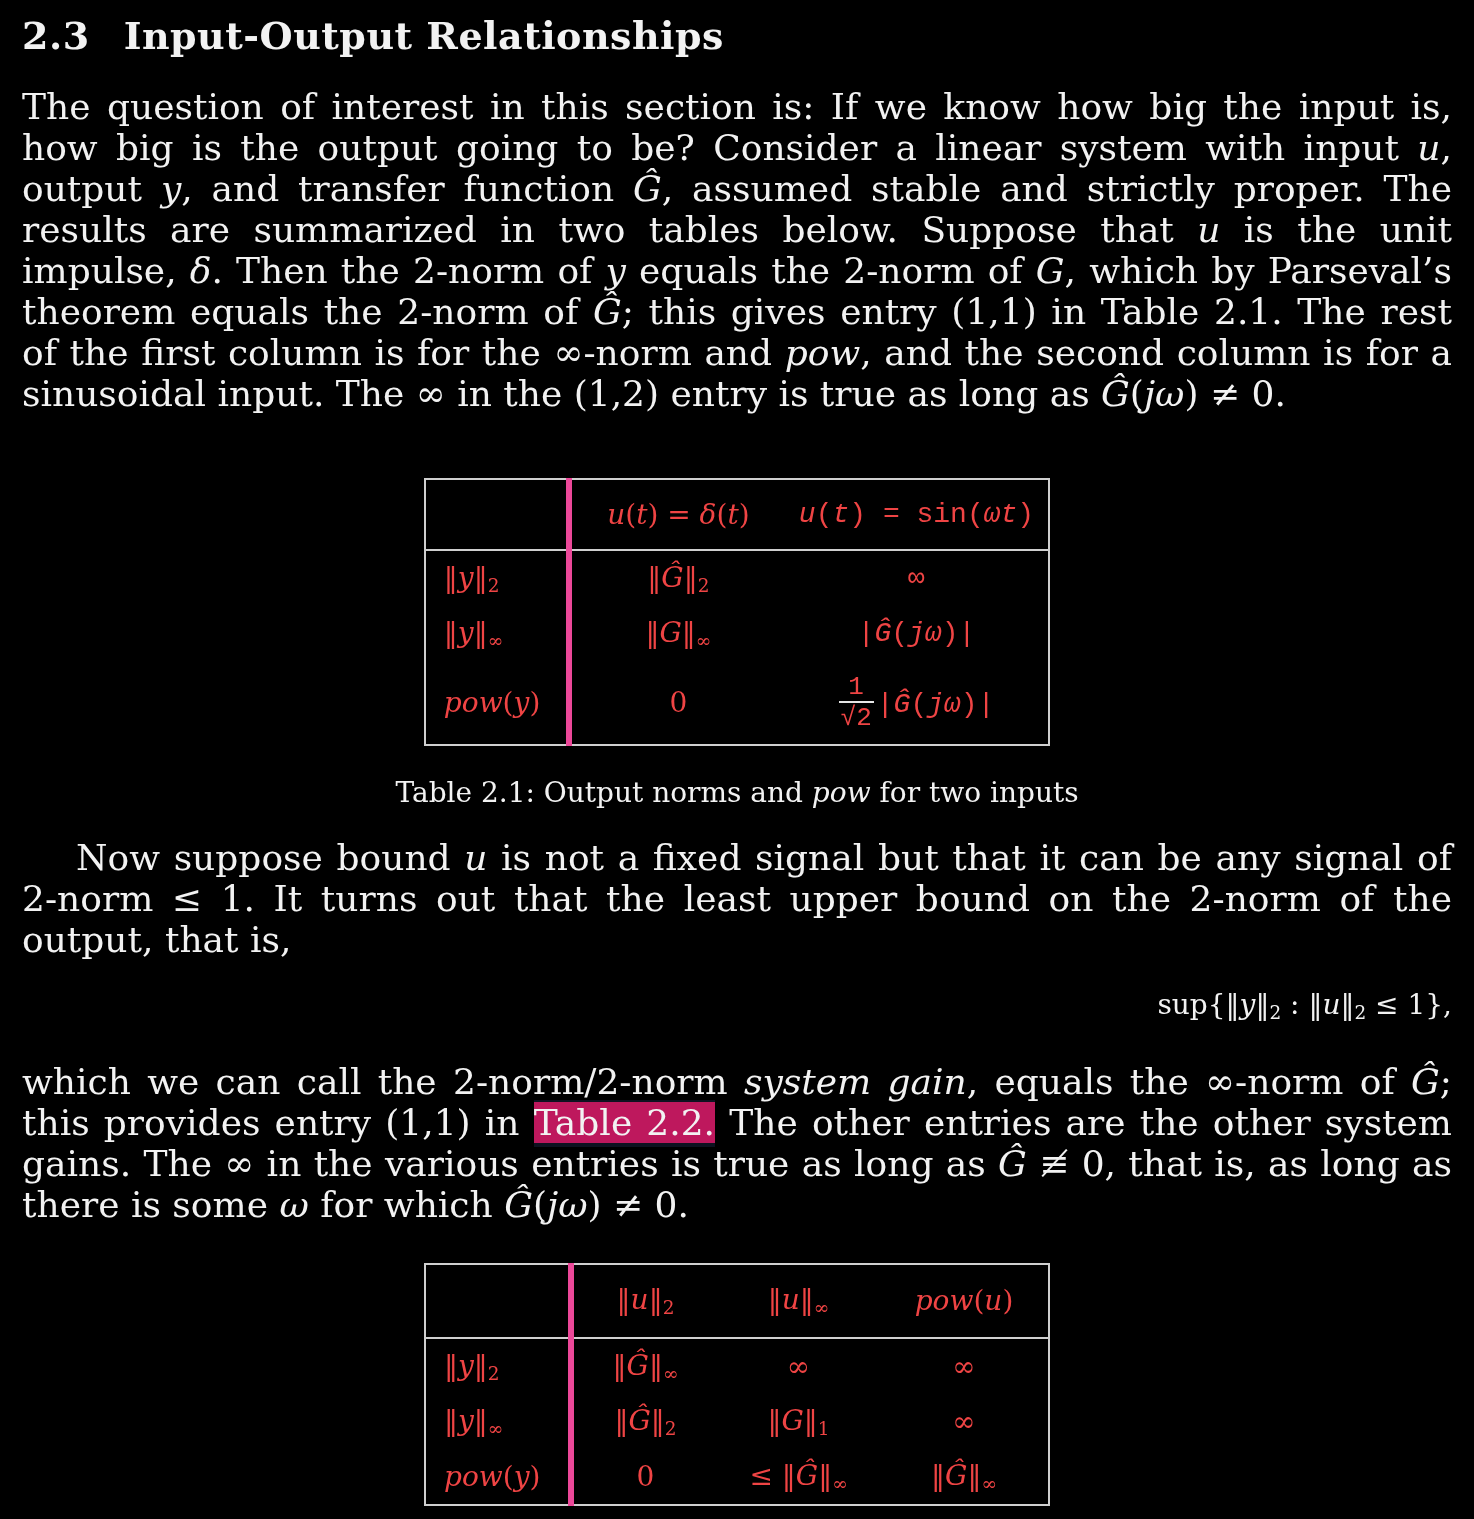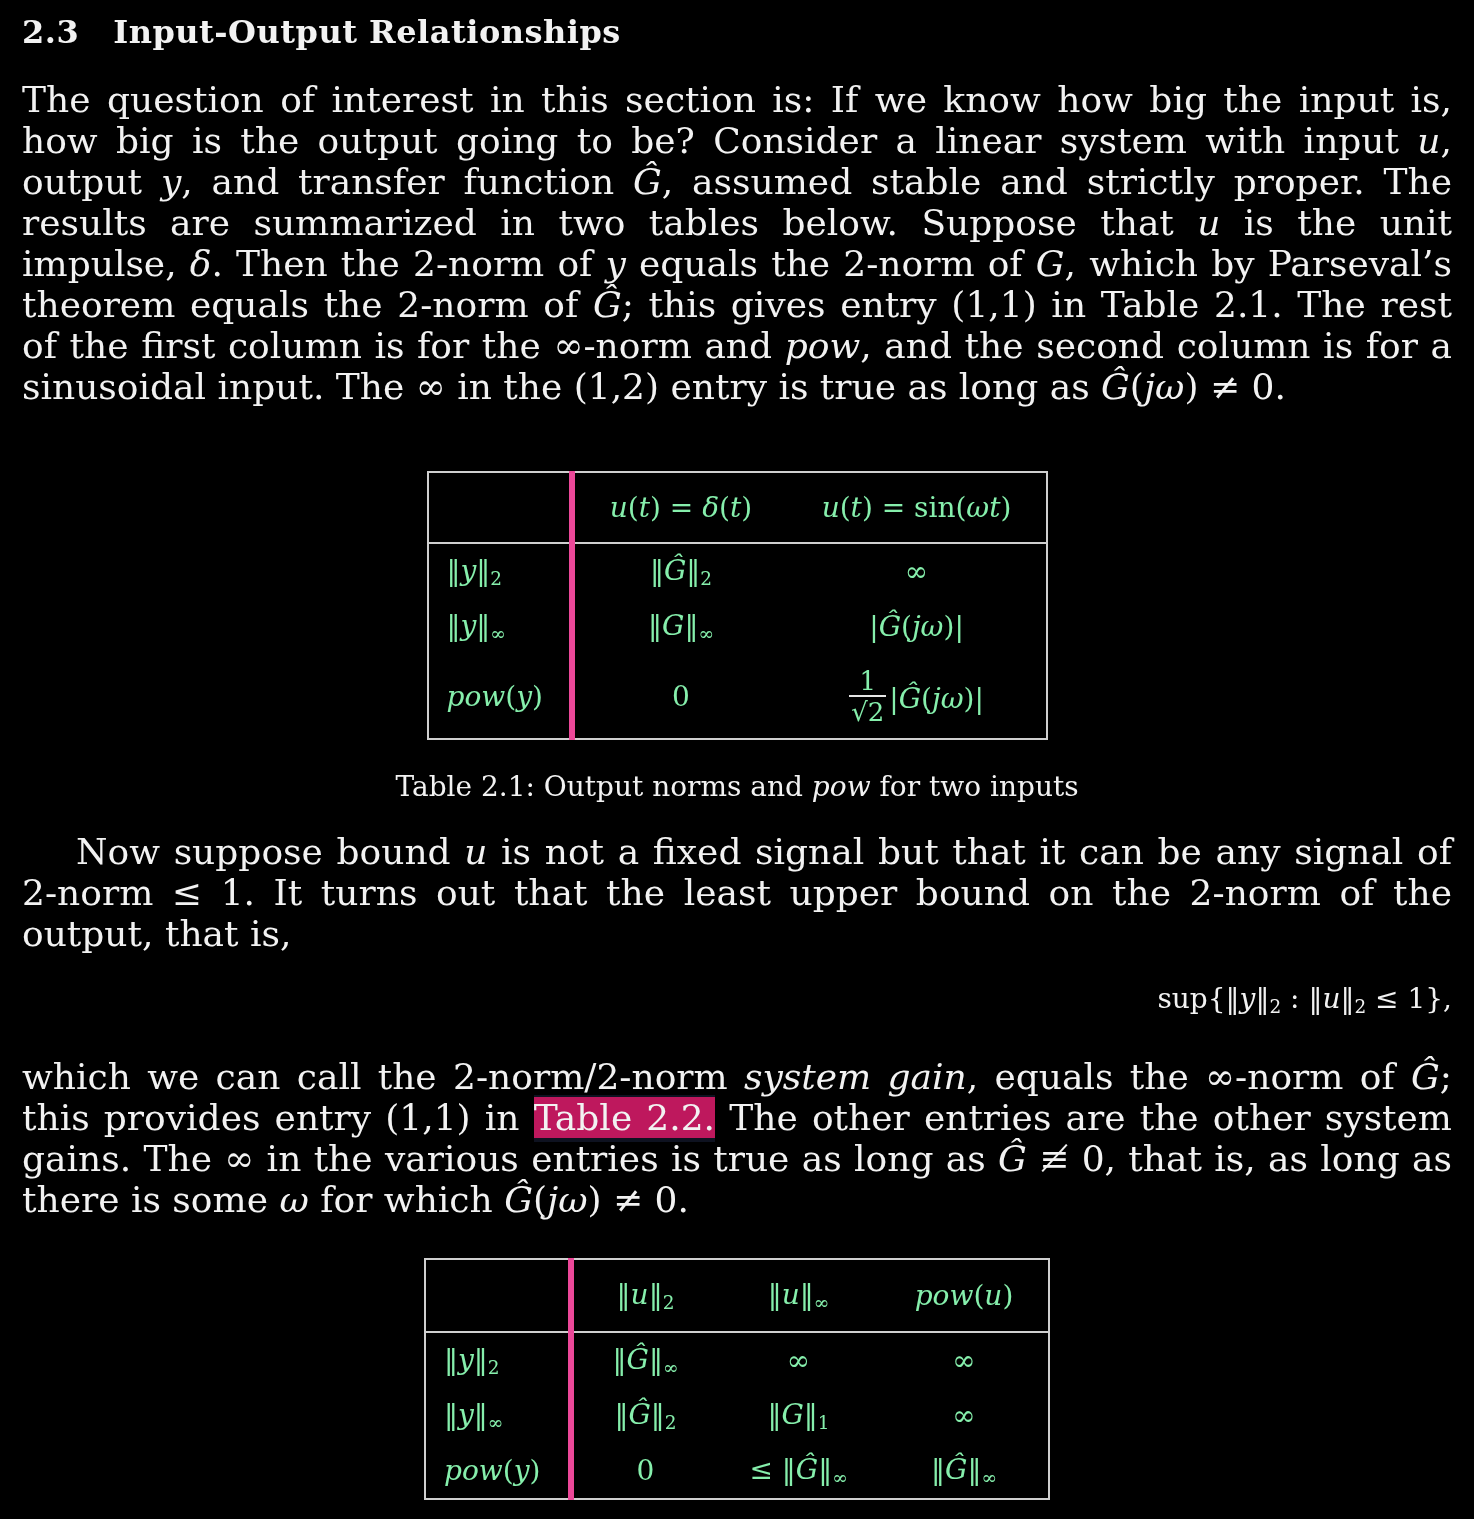--- a/index.html
+++ b/index.html
@@ -14,21 +14,21 @@
     box-sizing: border-box;
     width: 1474px;
     height: 1519px;
     padding: 14px 22px 0 22px;
     background: #000000;
     color: #f2f2f2;
     font-family: "DejaVu Serif", "Liberation Serif", serif;
   }
   h1.section-heading {
     margin: 0;
-    font-size: 32px;
+    font-size: 38px;
     font-weight: bold;
     line-height: 1.15;
     letter-spacing: 0.5px;
     display: flex;
     align-items: center;
   }
   h1 .sec-num { margin-right: 34px; }
   p.body-par {
     margin: 28px 0 0 0;
     font-size: 36px;
@@ -48,35 +48,35 @@
   .seg-hl {
     background: #be185d;
     box-shadow: 0 4px 0 #0e1220, 0 -2px 0 #0e1220;
   }
   .seg-ol { border-top: 2px solid #e8e8e8; }
   
   table.mtable {
     border-collapse: collapse;
     margin: 16px auto;
     font-size: 28px;
-    color: #86efac;
+    color: #ef4444;
   }
   .t1-wrap { margin-top: 64px; }
   .t2-wrap { margin-top: 38px; }
   table.mtable { border: 2px solid #cfcfcf; }
   table.mtable td { padding: 10px 14px; text-align: center; vertical-align: middle; }
   table.mtable td.lab {
     border-right: 6px solid #ec4899;
     text-align: left;
     padding-left: 18px;
     padding-right: 24px;
   }
   table.mtable tr.hrow td { border-bottom: 2px solid #cfcfcf; padding-top: 18px; padding-bottom: 18px; }
   table.t1 td.c1 { min-width: 185px; }
-  table.t1 td.c2 { min-width: 230px; }
+  table.t1 td.c2 { min-width: 230px; font-family: Liberation Mono, monospace; }
   table.t1 td.lab { min-width: 98px; }
   table.t2 td.lab { min-width: 100px; }
   table.t2 td.c1 { min-width: 115px; }
   table.t2 td.c2 { min-width: 135px; }
   table.t2 td.c3 { min-width: 140px; }
   .caption {
     margin-top: 30px;
     text-align: center;
     font-size: 28px;
   }

